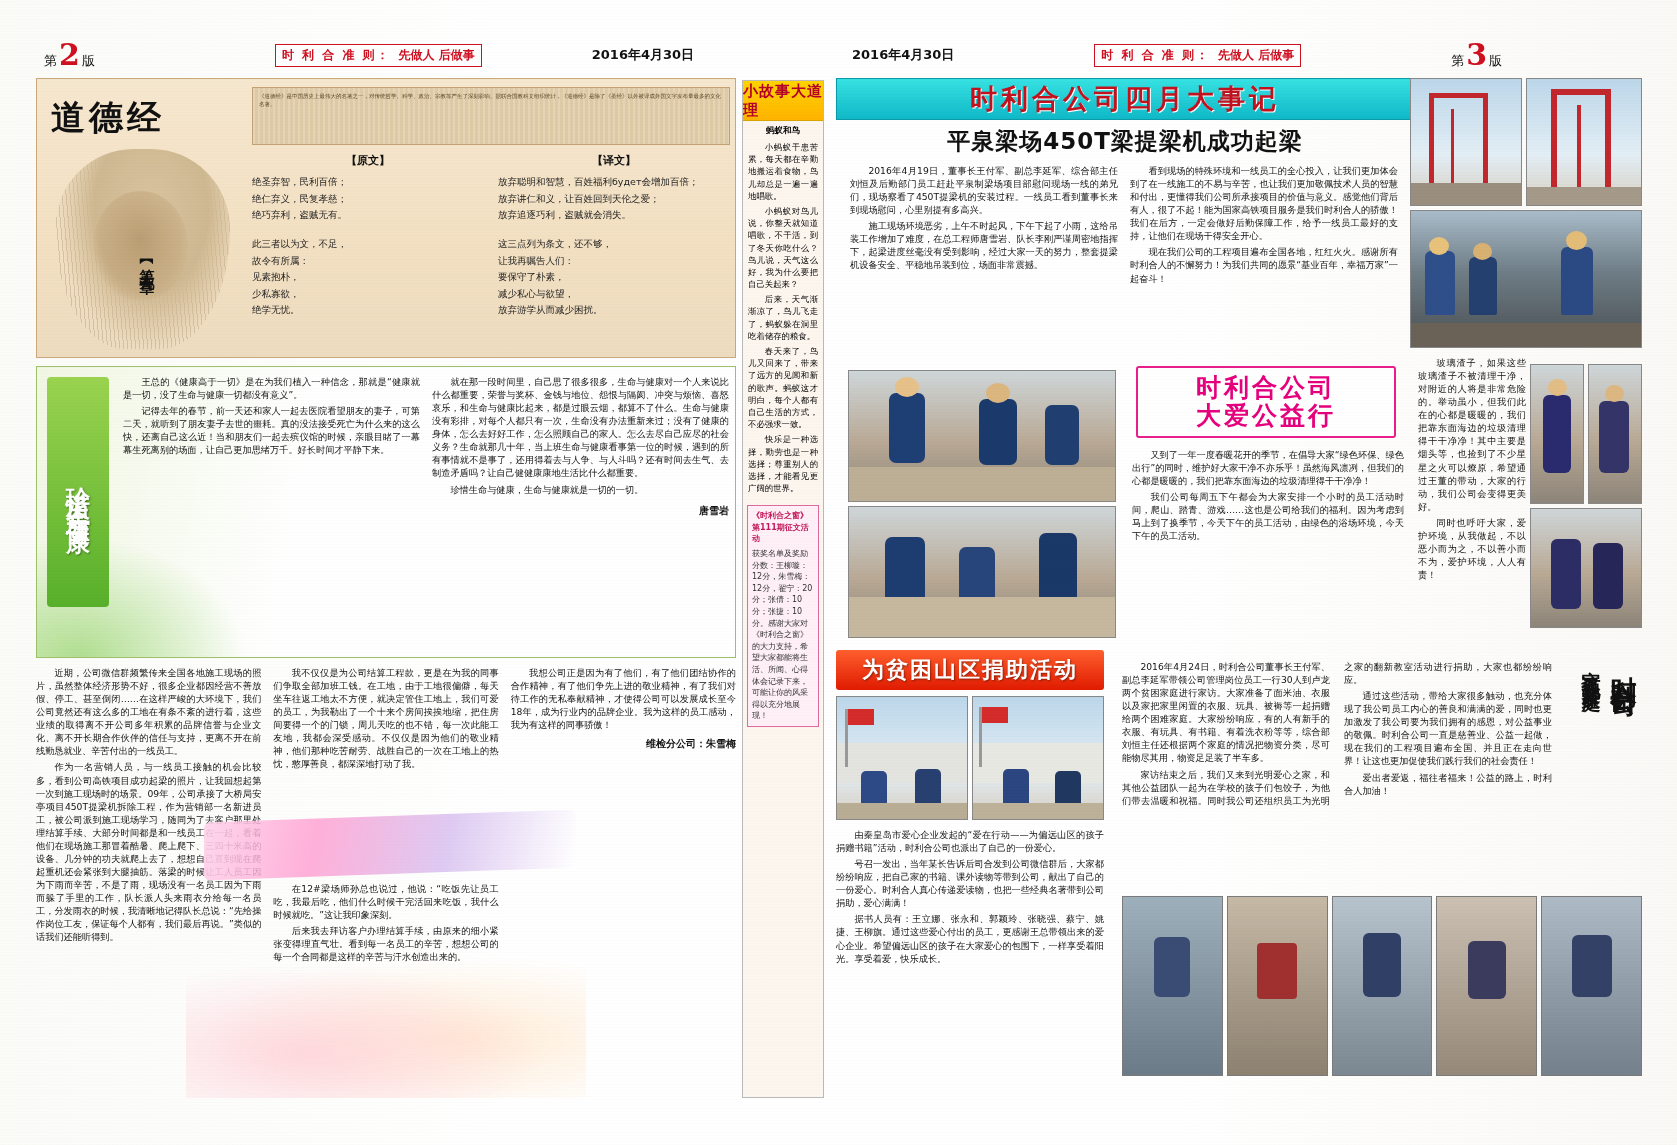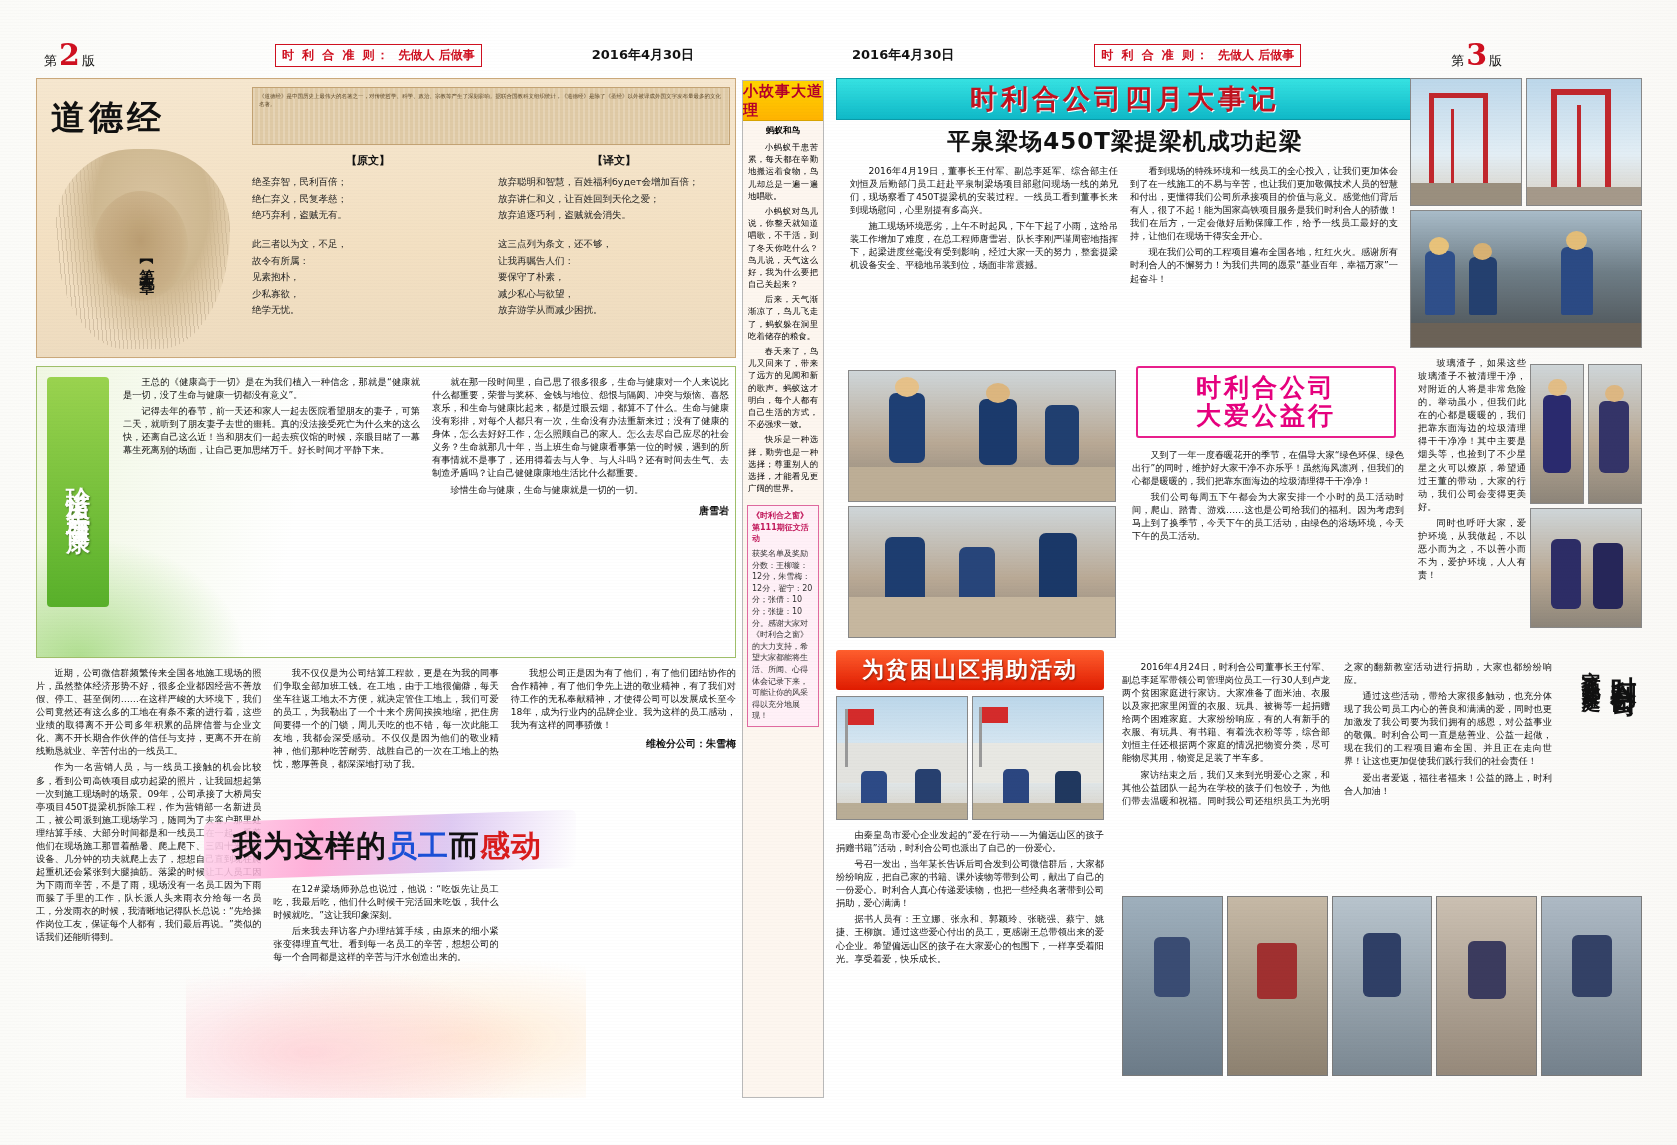--- a/index.html
+++ b/index.html
@@ -298,26 +298,20 @@
           <p>就在那一段时间里，自己思了很多很多，生命与健康对一个人来说比什么都重要，荣誉与奖杯、金钱与地位、怨恨与隔阂、冲突与烦恼、喜怒哀乐，和生命与健康比起来，都是过眼云烟，都算不了什么。生命与健康没有彩排，对每个人都只有一次，生命没有办法重新来过；没有了健康的身体，怎么去好好工作，怎么照顾自己的家人。怎么去尽自己应尽的社会义务？生命就那几十年，当上班生命与健康看事第一位的时候，遇到的所有事情就不是事了，还用得着去与人争、与人斗吗？还有时间去生气、去制造矛盾吗？让自己健健康康地生活比什么都重要。</p>
           <p>珍惜生命与健康，生命与健康就是一切的一切。</p>
           <div class="zx-sign">唐雪岩</div>
         </div>
       </div>
     </div>
 
     <div class="bottomwrap">
       <div class="bw-photo"></div>
       <div class="bw-hl-bg"></div>
-      <div class="bw-headline">
-        <span>我为这样的</span>
-          <span class="hl">员工</span>
-          <span>而</span>
-          <span class="hl2">感动</span>
-      </div>
       <div class="bw-cols">
         <div class="c col-text">
           <p>近期，公司微信群频繁传来全国各地施工现场的照片，虽然整体经济形势不好，很多企业都因经营不善放假、停工、甚至倒闭……在这样严峻的大环境下，我们公司竟然还有这么多的工地在有条不紊的进行着，这些业绩的取得离不开公司多年积累的品牌信誉与企业文化、离不开长期合作伙伴的信任与支持，更离不开在前线勤恳就业、辛苦付出的一线员工。</p>
           <p>作为一名营销人员，与一线员工接触的机会比较多，看到公司高铁项目成功起梁的照片，让我回想起第一次到施工现场时的场景。09年，公司承接了大桥局安亭项目450T提梁机拆除工程，作为营销部一名新进员工，被公司派到施工现场学习，随同为了去客户那里处理结算手续、大部分时间都是和一线员工在一起，看着他们在现场施工那冒着酷暑、爬上爬下、三四十米高的设备、几分钟的功夫就爬上去了，想想自己直到现在爬起重机还会紧张到大腿抽筋。落梁的时候让工人员工因为下雨而辛苦，不是了雨，现场没有一名员工因为下雨而躲了手里的工作，队长派人头来雨衣分给每一名员工，分发雨衣的时候，我清晰地记得队长总说：“先给操作岗位工友，保证每个人都有，我们最后再说。”类似的话我们还能听得到。</p>
         </div>
         <div class="c col-text">
           <p>我不仅仅是为公司结算工程款，更是在为我的同事们争取全部加班工钱。在工地，由于工地很偏僻，每天坐车往返工地太不方便，就决定管住工地上，我们可爱的员工，为我勒出了一个十来个房间挨挨地缩，把住房间要得一个的门锁，周儿天吃的也不错，每一次此能工友地，我都会深受感动。不仅仅是因为他们的敬业精神，他们那种吃苦耐劳、战胜自己的一次在工地上的热忱，憨厚善良，都深深地打动了我。</p>
           <div style="height:108px;"></div>
           <p>在12#梁场师孙总也说过，他说：“吃饭先让员工吃，我最后吃，他们什么时候干完活回来吃饭，我什么时候就吃。”这让我印象深刻。</p>
           <p>后来我去拜访客户办理结算手续，由原来的细小紧张变得理直气壮。看到每一名员工的辛苦，想想公司的每一个合同都是这样的辛苦与汗水创造出来的。</p>

